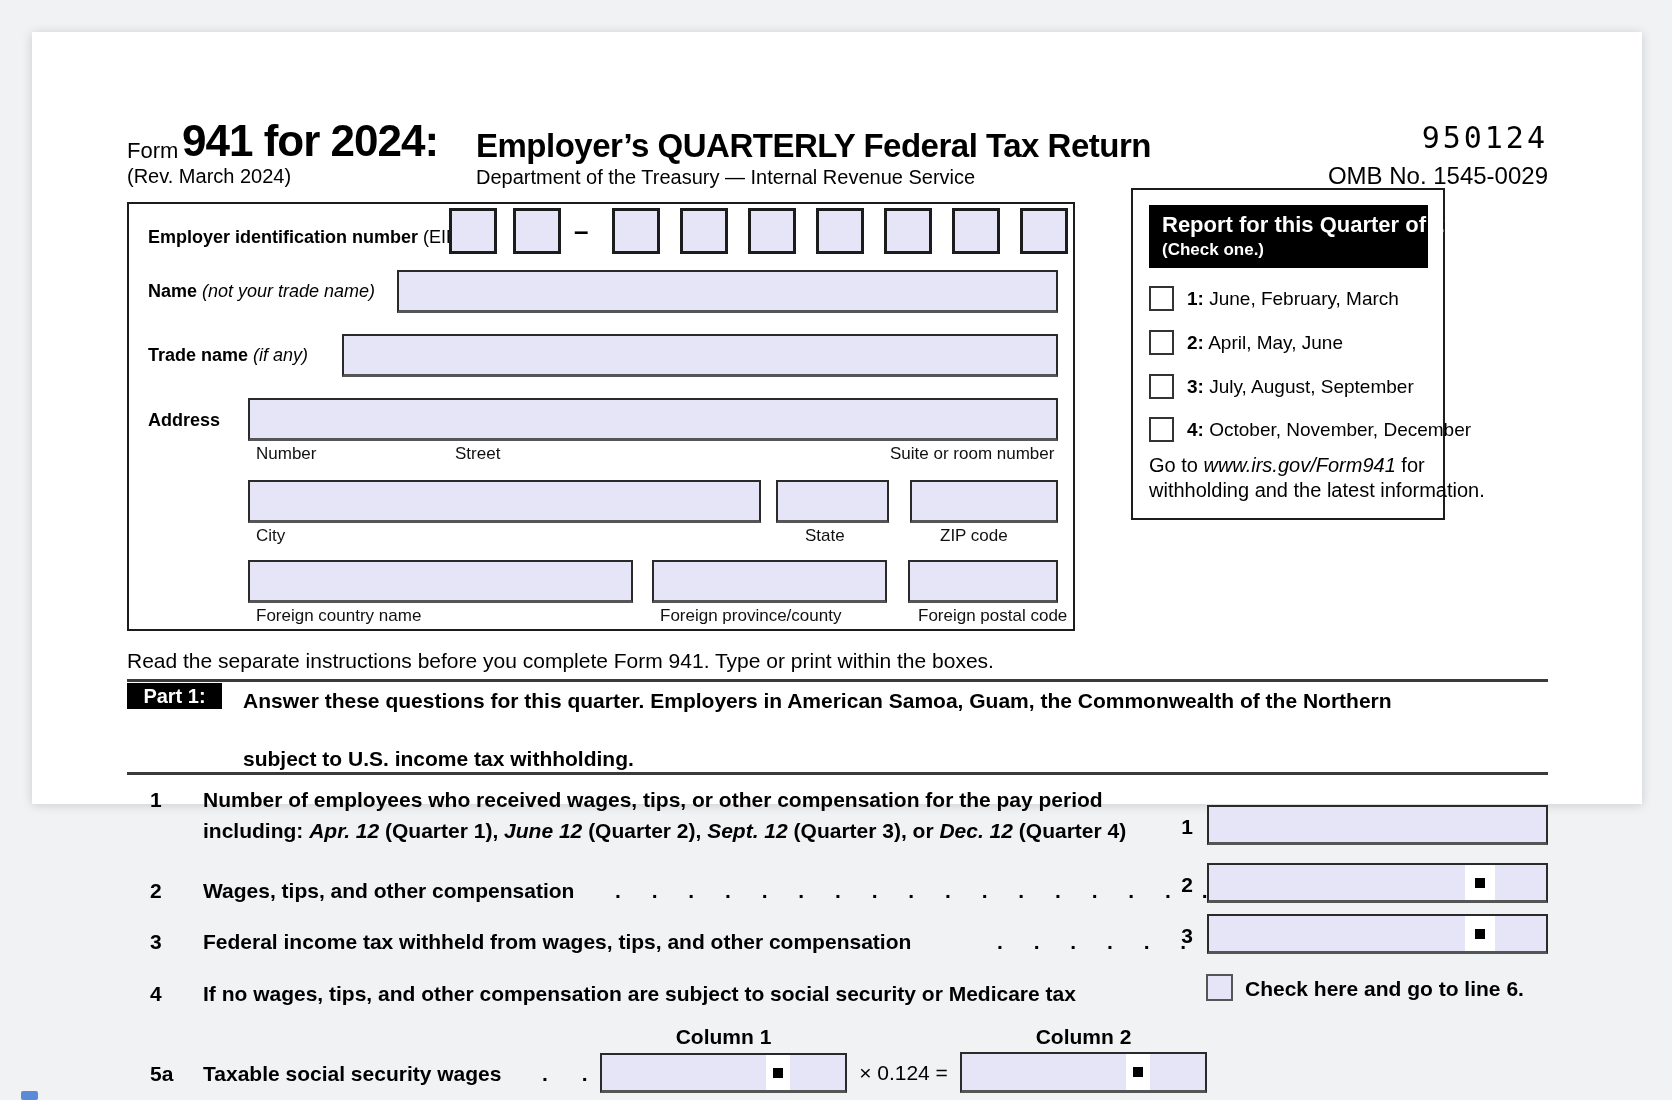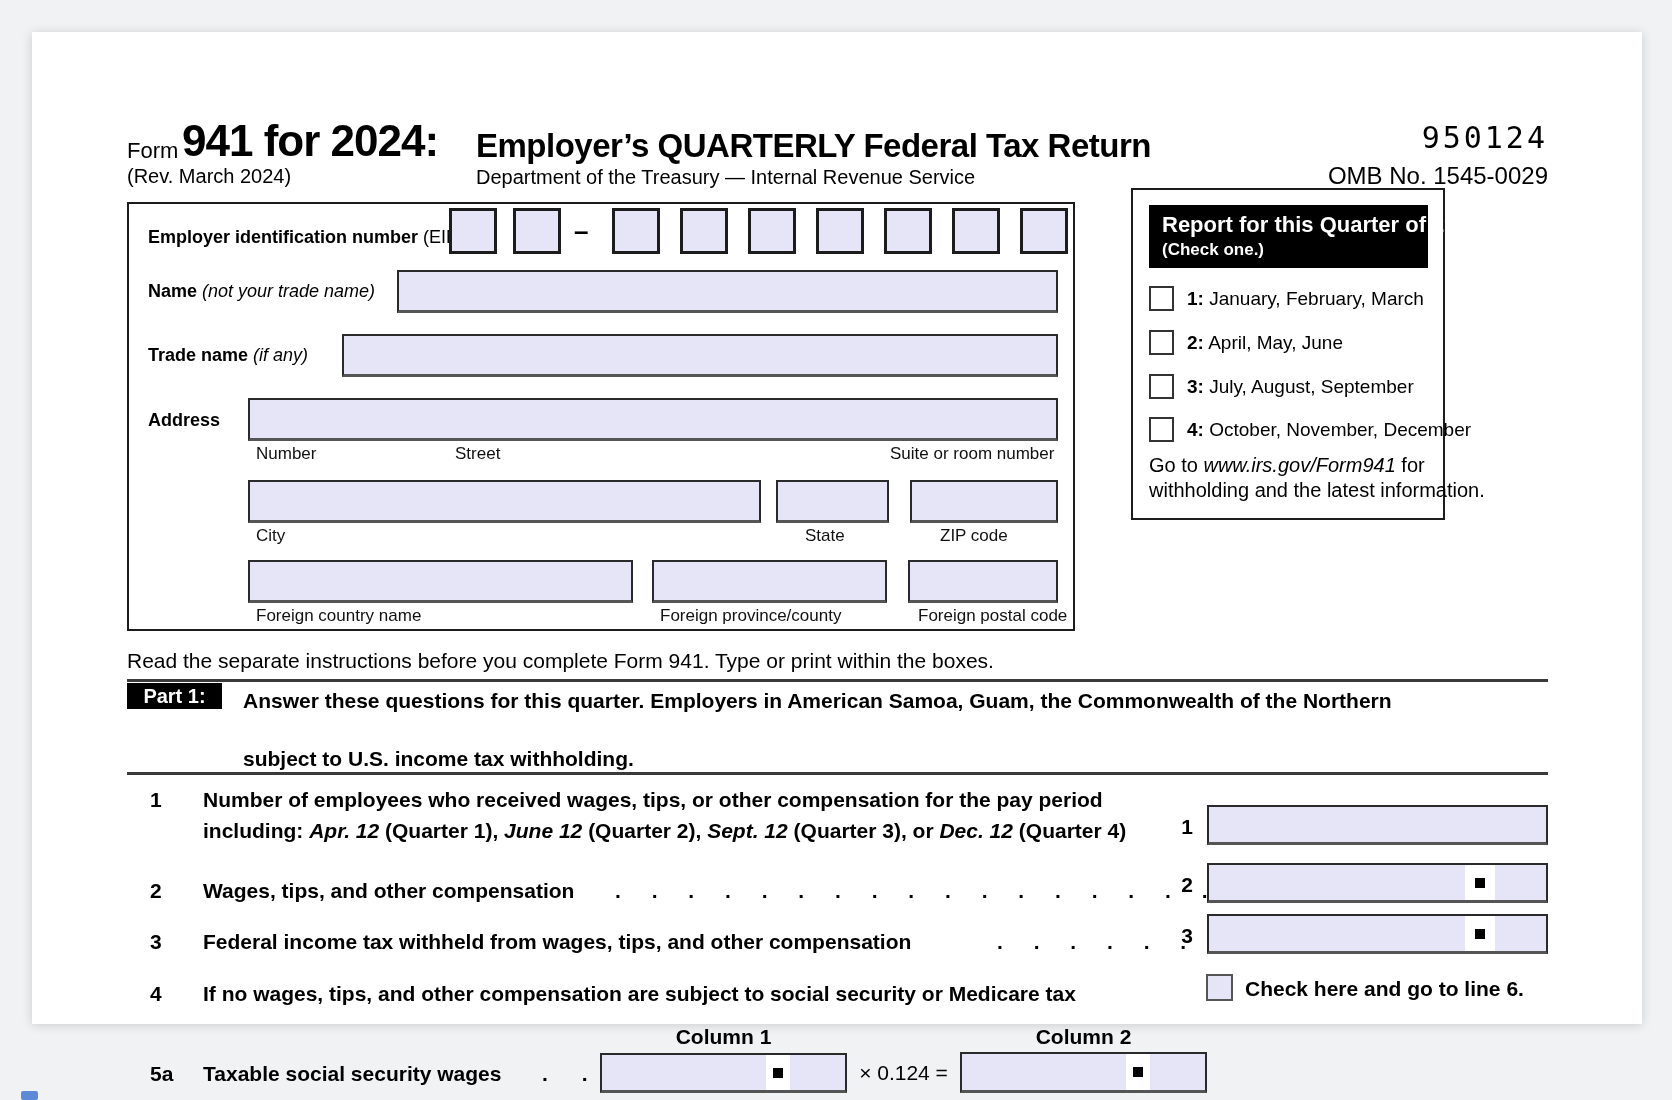--- a/index.html
+++ b/index.html
@@ -4,21 +4,21 @@
 <style>
   * { margin:0; padding:0; box-sizing:border-box; }
   html,body { width:1672px; height:1100px; overflow:hidden; }
   body {
     background:#f1f2f4;
     font-family:"Liberation Sans", sans-serif;
     color:#000;
     position:relative;
   }
   .page {
-    position:absolute; left:32px; top:32px; width:1610px; height:992px;
+    position:absolute; left:32px; top:32px; width:1610px; height:772px;
     background:#fff; box-shadow:0 1px 10px rgba(0,0,0,.16);
   }
   .abs { position:absolute; }
   .b { font-weight:bold; }
   .i { font-style:italic; }
   .field {
     position:absolute; background:#e5e5f7;
     border:2px solid #2a2a2a; border-bottom-width:3px; border-bottom-color:#555;
   }
   .cell {
@@ -94,21 +94,21 @@
   <span class="sublabel" style="left:224px; top:575px;">Foreign country name</span>
   <span class="sublabel" style="left:628px; top:575px;">Foreign province/county</span>
   <span class="sublabel" style="left:886px; top:575px;">Foreign postal code</span>
 
   <div class="boxborder" style="left:1099px; top:156px; width:314px; height:332px;"></div>
   <div class="blackband" style="left:1117px; top:173px; width:279px; height:63px;">
     <span class="abs b" style="left:13px; top:7px; font-size:22px; white-space:nowrap;">Report for this Quarter of 2024</span>
     <span class="abs b" style="left:13px; top:35px; font-size:17px;">(Check one.)</span>
   </div>
   <div class="checkbox" style="left:1117px; top:254px;"></div>
-  <span class="opt" style="left:1155px; top:254px;"><span class="b">1:</span><span> January, February, March</span></span>
+  <span class="opt" style="left:1155px; top:254px;"><span class="b">1:</span><span> June, February, March</span></span>
   <div class="checkbox" style="left:1117px; top:298px;"></div>
   <span class="opt" style="left:1155px; top:298px;"><span class="b">2:</span><span> April, May, June</span></span>
   <div class="checkbox" style="left:1117px; top:342px;"></div>
   <span class="opt" style="left:1155px; top:342px;"><span class="b">3:</span><span> July, August, September</span></span>
   <div class="checkbox" style="left:1117px; top:385px;"></div>
   <span class="opt" style="left:1155px; top:385px;"><span class="b">4:</span><span> October, November, December</span></span>
   <span class="abs" style="left:1117px; top:421px; font-size:20px; line-height:25px;"><span>Go to </span><span class="i">www.irs.gov/Form941</span><span> for</span></span>
   <span class="abs" style="left:1117px; top:446px; font-size:20px; line-height:25px;">withholding and the latest information.</span>
 
   <span class="abs" style="left:95px; top:617px; font-size:21px;">Read the separate instructions before you complete Form 941. Type or print within the boxes.</span>

